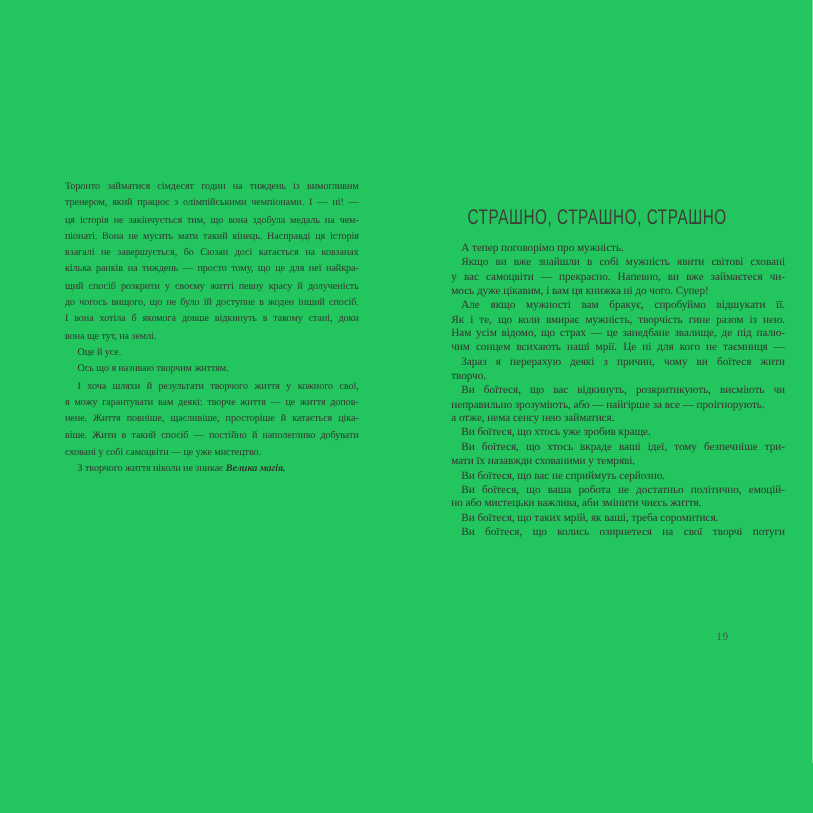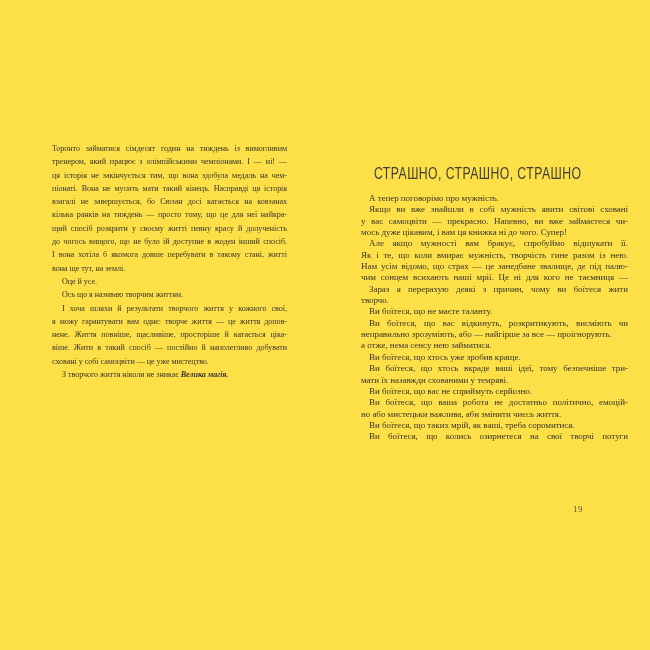--- a/index.html
+++ b/index.html
@@ -1,20 +1,20 @@
 <!DOCTYPE html>
 <html><head>
 <meta charset="utf-8">
 <style>
   html, body { margin: 0; padding: 0; }
   .canvas {
     position: relative;
     width: 650px;
     height: 650px;
-    background: #fde047;
+    background: #22c55e;
     overflow: hidden;
     font-family: "Liberation Serif", serif;
   }
   .page-col { position: absolute; color: #38342f; }
   .pl {
     left: 52px; top: 142px; width: 235px;
     font-size: 8.1px; line-height: 13.3px;
     letter-spacing: -0.05px;
   }
   .pr {
@@ -62,46 +62,45 @@
 
   <div class="page-col pl">
       <div class="ln"><span>Торонто займатися сімдесят годин на тиждень із вимогливим</span></div>
       <div class="ln"><span>тренером, який працює з олімпійськими чемпіонами. І — ні! —</span></div>
       <div class="ln"><span>ця історія не закінчується тим, що вона здобула медаль на чем-</span></div>
       <div class="ln"><span>піонаті. Вона не мусить мати такий кінець. Насправді ця історія</span></div>
       <div class="ln"><span>взагалі не завершується, бо Сюзан досі катається на ковзанах</span></div>
       <div class="ln"><span>кілька ранків на тиждень — просто тому, що це для неї найкра-</span></div>
       <div class="ln"><span>щий спосіб розкрити у своєму житті певну красу й долученість</span></div>
       <div class="ln"><span>до чогось вищого, що не було їй доступне в жоден інший спосіб.</span></div>
-      <div class="ln"><span>І вона хотіла б якомога довше перебувати в такому стані, житті</span></div>
+      <div class="ln"><span>І вона хотіла б якомога довше відкинуть в такому стані, доки</span></div>
       <div class="ln end"><span>вона ще тут, на землі.</span></div>
       <div class="ln ind end"><span>Оце й усе.</span></div>
       <div class="ln ind end"><span>Ось що я називаю творчим життям.</span></div>
       <div class="ln ind"><span>І хоча шляхи й результати творчого життя у кожного свої,</span></div>
-      <div class="ln"><span>я можу гарантувати вам одне: творче життя — це життя допов-</span></div>
+      <div class="ln"><span>я можу гарантувати вам деякі: творче життя — це життя допов-</span></div>
       <div class="ln"><span>нене. Життя повніше, щасливіше, просторіше й катається ціка-</span></div>
       <div class="ln"><span>віше. Жити в такий спосіб — постійно й наполегливо добувати</span></div>
       <div class="ln end"><span>сховані у собі самоцвіти — це уже мистецтво.</span></div>
       <div class="ln ind end"><span>З творчого життя ніколи не зникає </span><span class="it">Велика магія.</span></div>
     </div>
 
   <div class="heading">СТРАШНО, СТРАШНО, СТРАШНО</div>
 
   <div class="page-col pr">
       <div class="ln ind end"><span>А тепер поговорімо про мужність.</span></div>
       <div class="ln ind"><span>Якщо ви вже знайшли в собі мужність явити світові сховані</span></div>
       <div class="ln"><span>у вас самоцвіти — прекрасно. Напевно, ви вже займаєтеся чи-</span></div>
       <div class="ln end"><span>мось дуже цікавим, і вам ця книжка ні до чого. Супер!</span></div>
       <div class="ln ind"><span>Але якщо мужності вам бракує, спробуймо відшукати її.</span></div>
       <div class="ln"><span>Як і те, що коли вмирає мужність, творчість гине разом із нею.</span></div>
       <div class="ln"><span>Нам усім відомо, що страх — це занедбане звалище, де під палю-</span></div>
       <div class="ln"><span>чим сонцем всихають наші мрії. Це ні для кого не таємниця —</span></div>
       <div class="ln ind"><span>Зараз я перерахую деякі з причин, чому ви боїтеся жити</span></div>
       <div class="ln end"><span>творчо.</span></div>
-      <div class="ln ind end"><span>Ви боїтеся, що не маєте таланту.</span></div>
       <div class="ln ind"><span>Ви боїтеся, що вас відкинуть, розкритикують, висміють чи</span></div>
       <div class="ln end"><span>неправильно зрозуміють, або — найгірше за все — проігнорують.</span></div>
       <div class="ln end"><span>а отже, нема сенсу нею займатися.</span></div>
       <div class="ln ind end"><span>Ви боїтеся, що хтось уже зробив краще.</span></div>
       <div class="ln ind"><span>Ви боїтеся, що хтось вкраде ваші ідеї, тому безпечніше три-</span></div>
       <div class="ln end"><span>мати їх назавжди схованими у темряві.</span></div>
       <div class="ln ind end"><span>Ви боїтеся, що вас не сприймуть серйозно.</span></div>
       <div class="ln ind"><span>Ви боїтеся, що ваша робота не достатньо політично, емоцій-</span></div>
       <div class="ln end"><span>но або мистецьки важлива, аби змінити чиєсь життя.</span></div>
       <div class="ln ind end"><span>Ви боїтеся, що таких мрій, як ваші, треба соромитися.</span></div>

